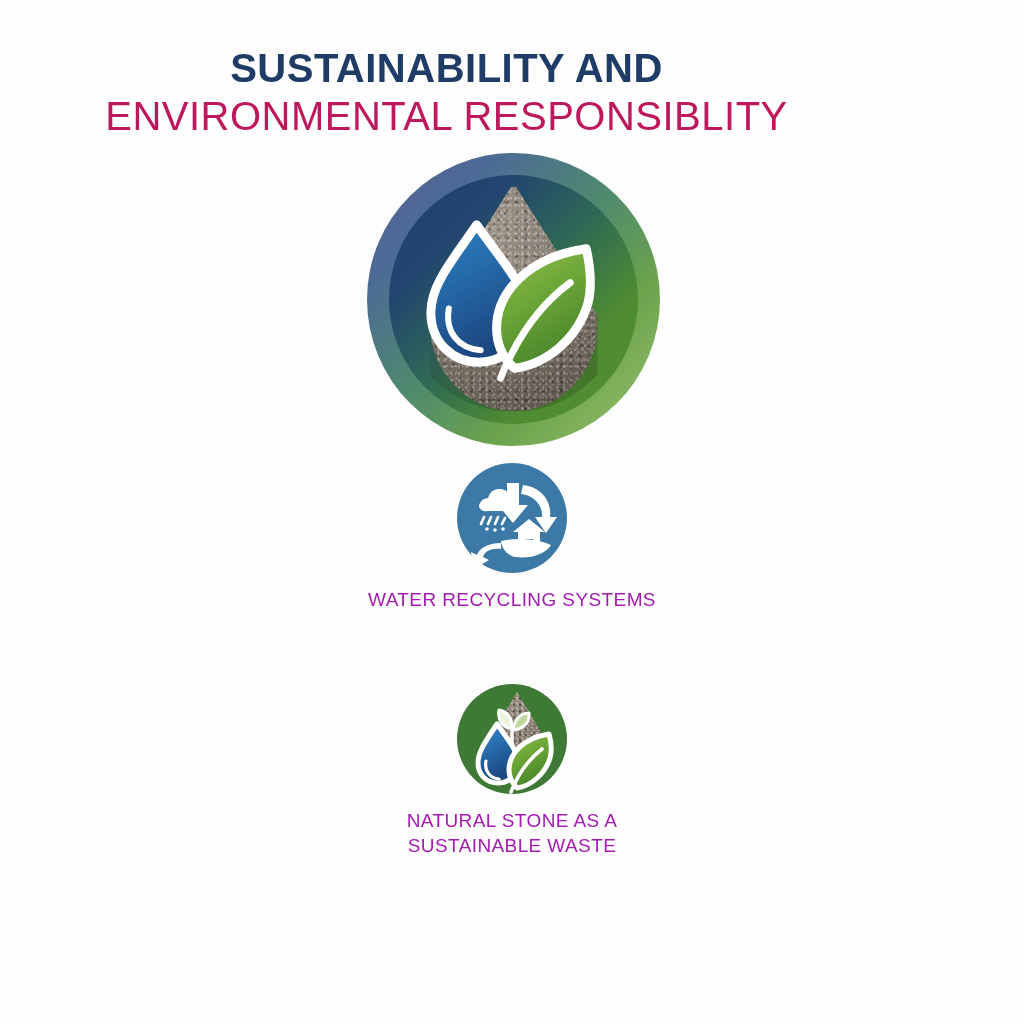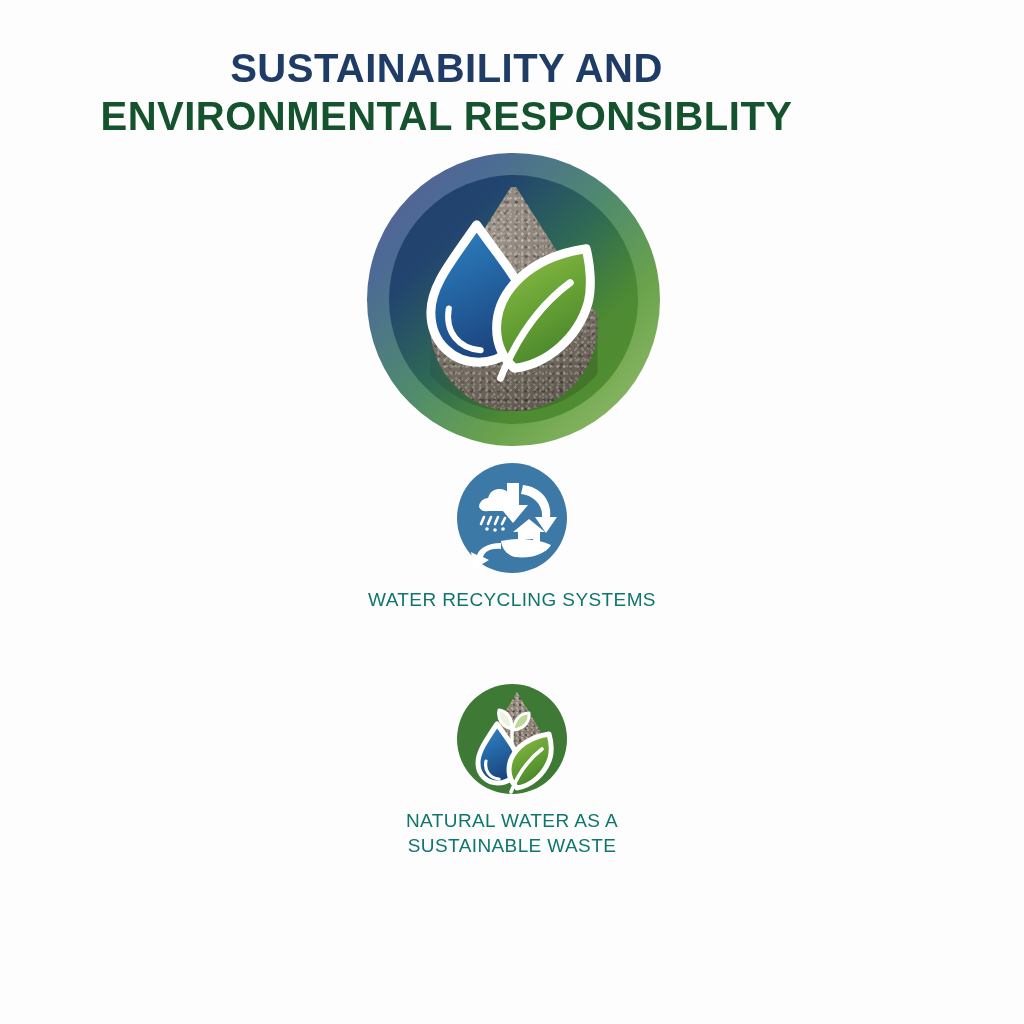--- a/index.html
+++ b/index.html
@@ -11,22 +11,22 @@
   }
   .canvas{position:relative;width:1024px;height:1024px;background:#fdfdfd;}
 
   
   .title-block{position:absolute;top:44px;left:0;width:879px;text-align:center;margin-left:7px;}
   .title-line1{
     font-size:40px;font-weight:bold;letter-spacing:0.5px;
     color:#1f3c66;line-height:48px;white-space:nowrap;
   }
   .title-line2{
-    font-size:40px;font-weight:bold;letter-spacing:0.5px;
-    color:#14532d;line-height:48px;white-space:nowrap;
+    font-size:40px;font-weight:normal;letter-spacing:0.5px;
+    color:#be185d;line-height:48px;white-space:nowrap;
   }
 
   
   .hero-wrap{position:absolute;left:367px;top:153px;width:293px;height:293px;}
   .hero-ring{
     position:absolute;inset:0;border-radius:50%;
     background:linear-gradient(135deg,#5b5f96 0%,#4c6a96 22%,#4f8a6e 48%,#6aa24c 70%,#9cc271 100%);
   }
   .hero-ring-inner{
     position:absolute;left:22px;top:22px;right:22px;bottom:22px;border-radius:50%;
@@ -57,21 +57,21 @@
   .hero-svg{position:absolute;left:0;top:0;width:100%;height:100%;}
 
   
   .features{position:absolute;left:0;top:463px;width:1024px;}
   .feature{width:1024px;text-align:center;}
   .f-circle{
     display:inline-block;position:relative;
     width:110px;height:110px;border-radius:50%;vertical-align:top;
   }
   .f-label{
-    margin-top:14px;font-size:19px;color:#0f766e;letter-spacing:0.4px;
+    margin-top:14px;font-size:19px;color:#a21caf;letter-spacing:0.4px;
     line-height:25px;font-weight:normal;
   }
   .f1 .f-circle{background:#3d79a6;}
   .f2 .f-circle{background:#8cb46c;}
   .f3 .f-circle{background:#3e7a36;overflow:hidden;}
   .f-svg{position:absolute;left:0;top:0;width:110px;height:110px;}
 
   
   .mini-stone{
     position:absolute;left:50%;top:8px;width:62px;height:92px;margin-left:-26px;
@@ -196,19 +196,19 @@
             <path d="M29 77 C 27 87, 33 94, 42 95" fill="none" stroke="#ffffff" stroke-width="3.2" stroke-linecap="round"></path>
           </g>
 
           <g>
             <path d="M92 50 C 67 54, 52 69, 52 86 C 52 94, 56 100, 60 104 C 74 102, 88 90, 93 74 C 95 67, 94 57, 92 50 z" fill="url(#lgrad2)" stroke="#ffffff" stroke-width="5" stroke-linejoin="round"></path>
             <path d="M85 65 C 72 75, 61 90, 54 108" fill="none" stroke="#ffffff" stroke-width="3.6" stroke-linecap="round"></path>
           </g>
         </svg>
       </div>
       <div class="f-label">
-        <div>NATURAL WATER AS A</div>
+        <div>NATURAL STONE AS A</div>
         <div>SUSTAINABLE WASTE</div>
       </div>
     </div>
 
   </div>
 </div>
 
 </body></html>

